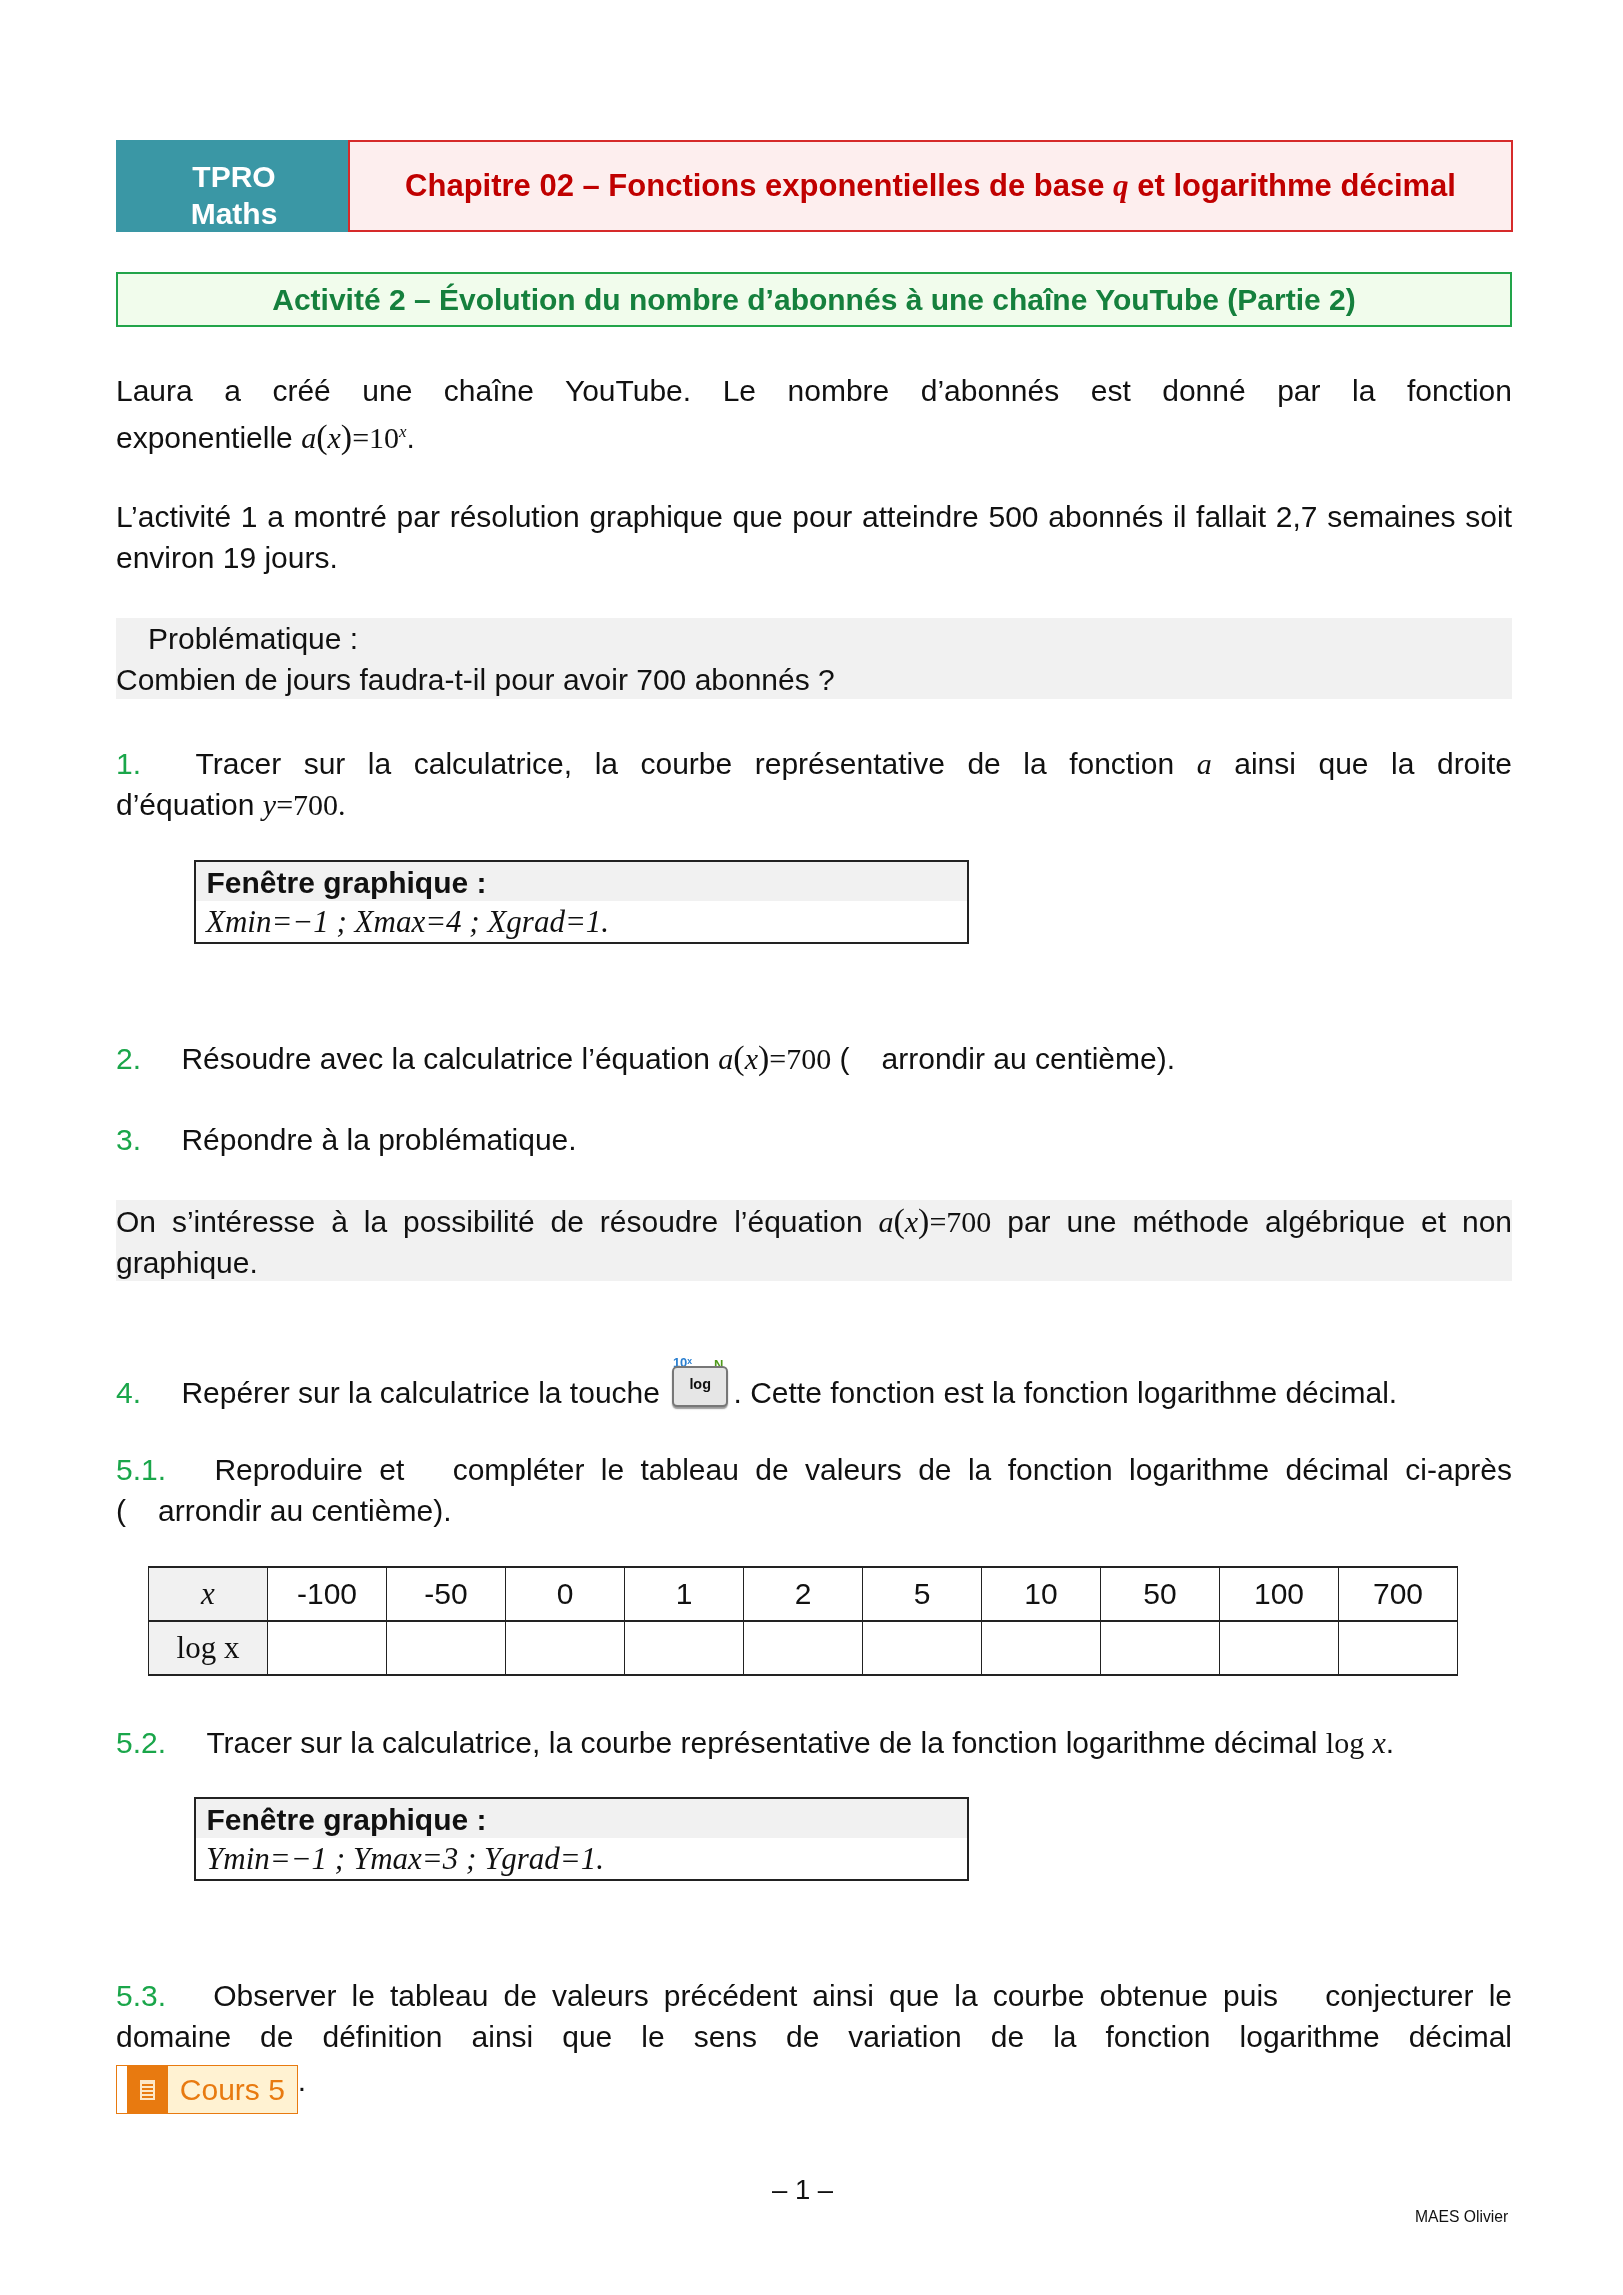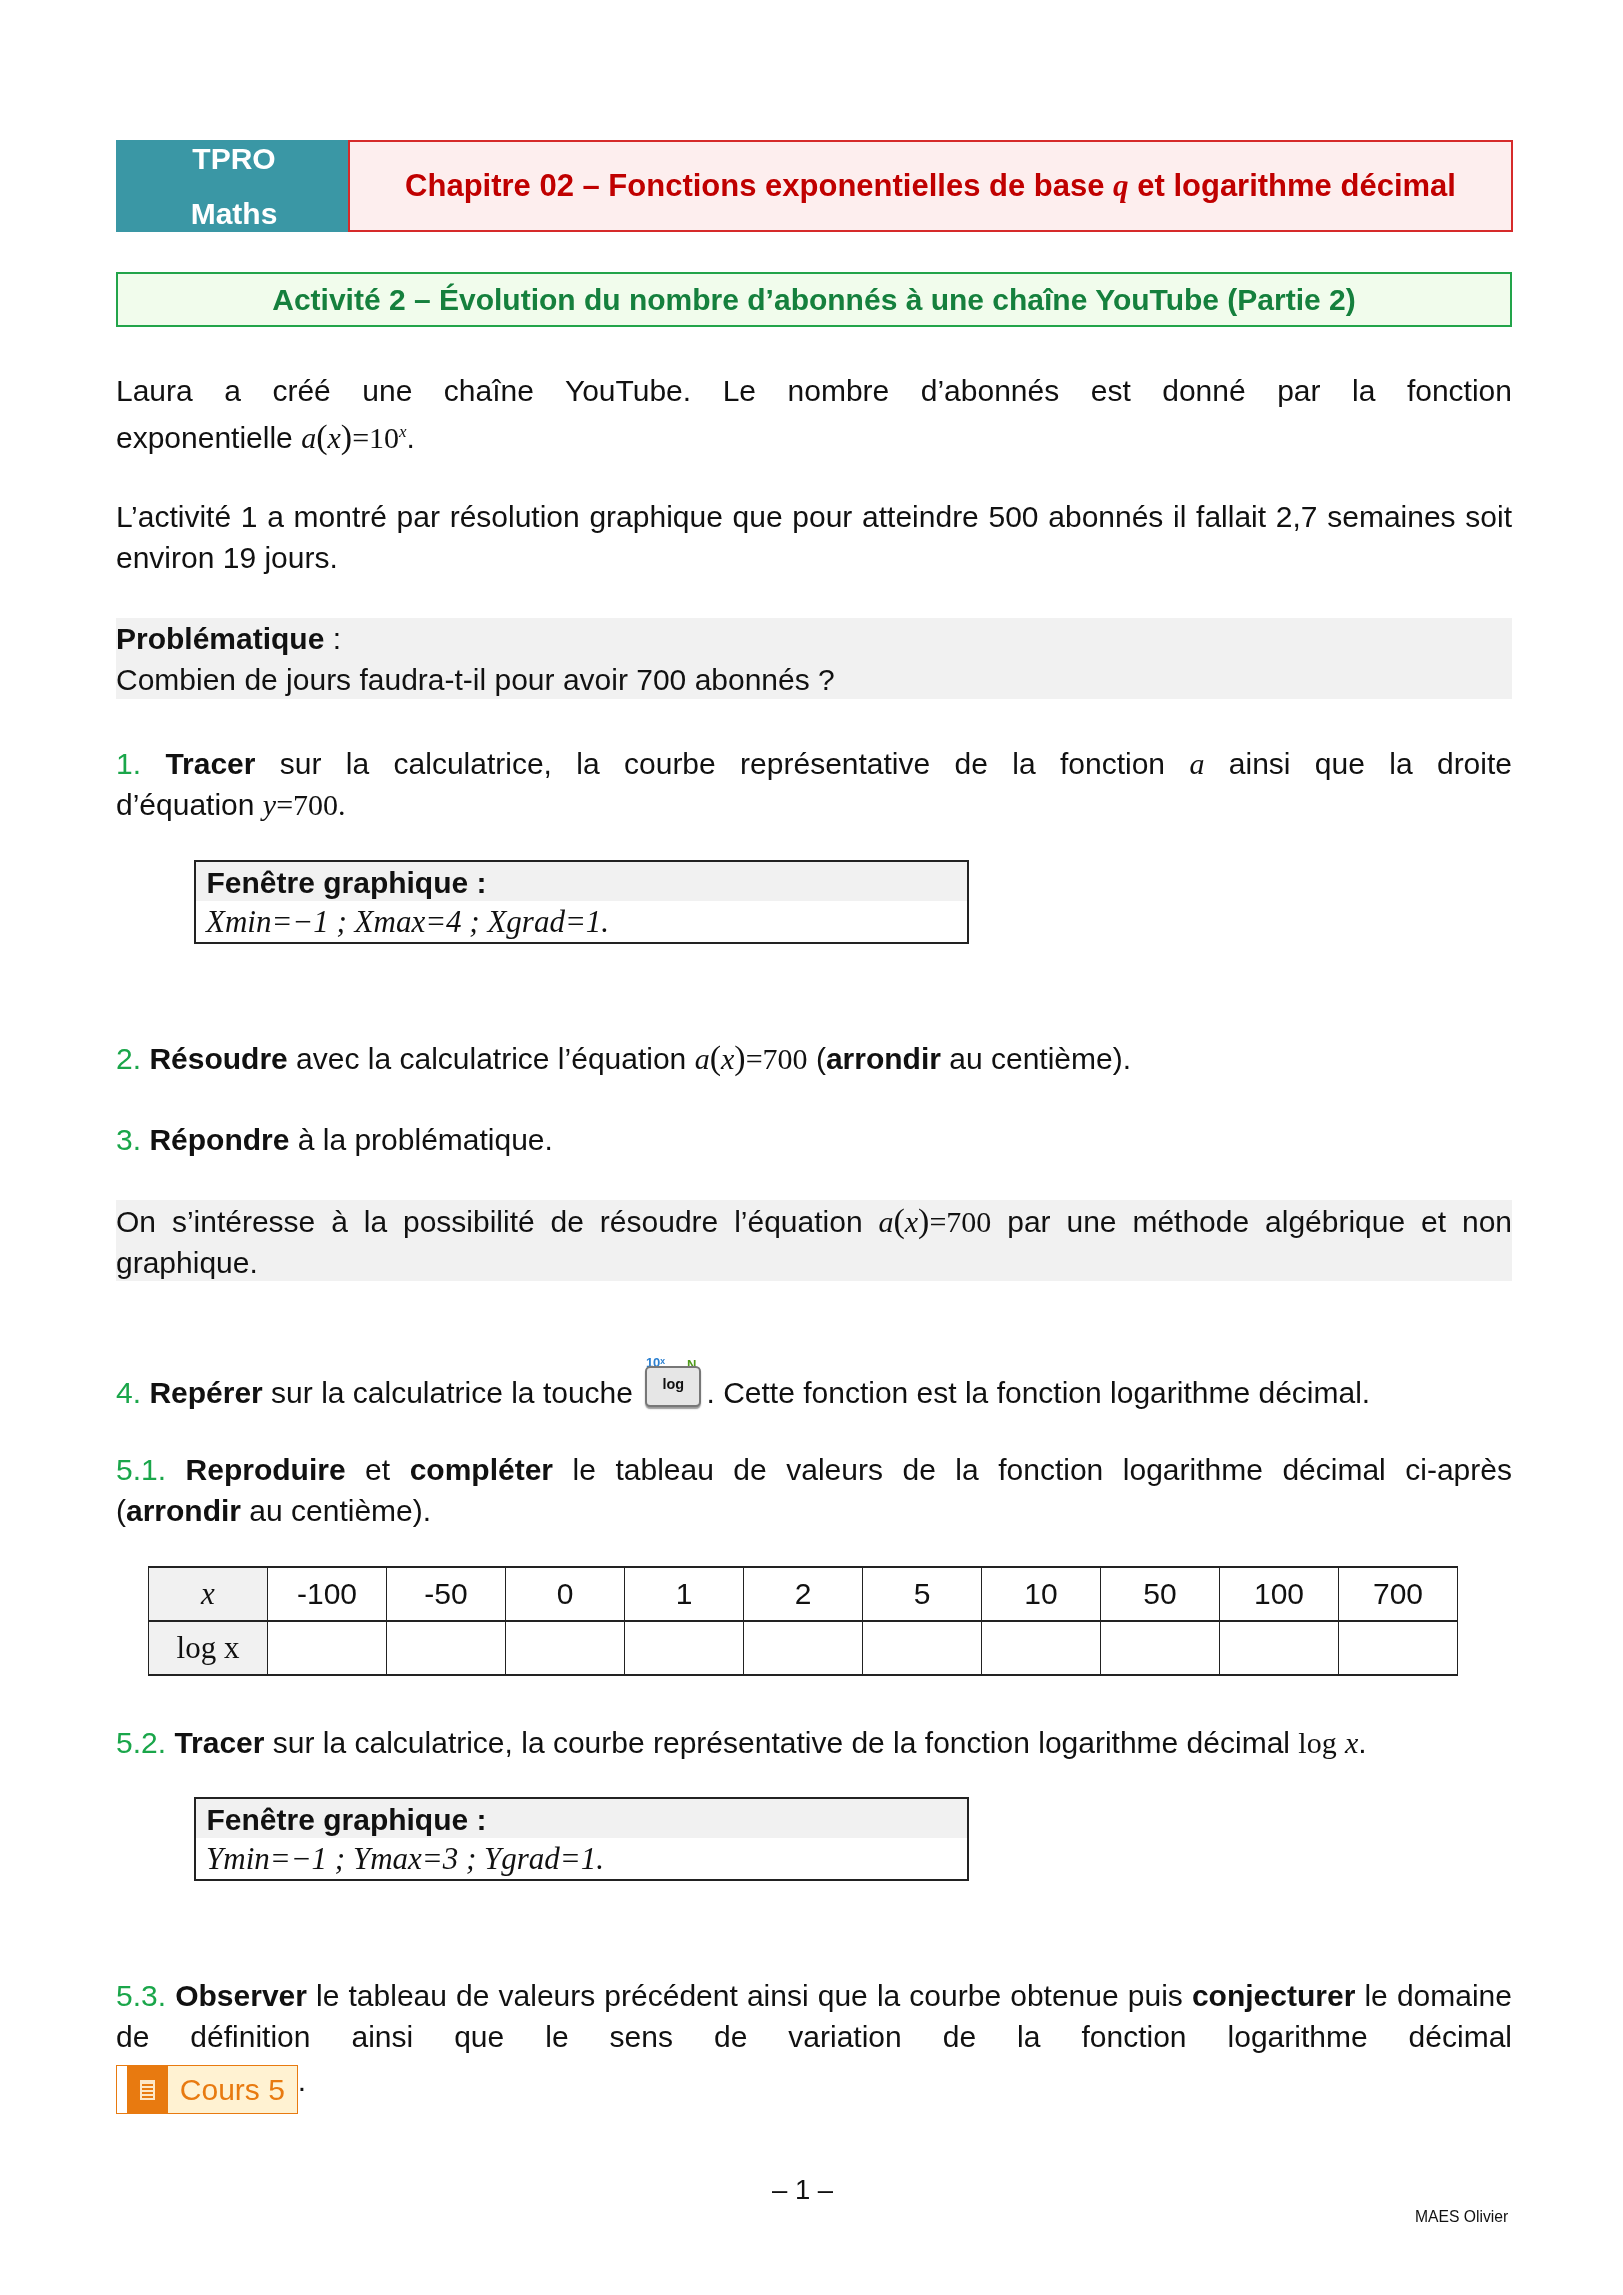--- a/index.html
+++ b/index.html
@@ -1,26 +1,26 @@
 <!DOCTYPE html>
 <html style="font-size:10.5px"><head>
 <meta charset="utf-8">
 <style>
   html, body { margin: 0; padding: 0; background: #ffffff; }
   body { width: 1623px; height: 2295px; position: relative; overflow: hidden;
          font-family: "Liberation Sans", sans-serif; color: #111; }
   .abs { position: absolute; }
   .math { font-family: "Liberation Serif", "DejaVu Serif", serif; font-style: italic; }
   .mathr { font-family: "Liberation Serif", "DejaVu Serif", serif; font-style: normal; }
-  .b { font-weight: bold; }
+  .b { font-weight: normal; padding-left: 32px; }
   .green { color: #1aa64a; }
 
   #tpro { left: 116px; top: 140px; width: 236px; height: 92px; background: #3a97a5;
           color: #fff; font-weight: bold; font-size: 30px; line-height: 37px;
-          display: flex; flex-direction: column; align-items: center; justify-content: space-between; }
+          display: flex; flex-direction: column; align-items: center; justify-content: flex-end; }
   #chapter { left: 348px; top: 140px; width: 1165px; height: 92px; box-sizing: border-box;
              border: 2px solid #d62a2a; background: #fdeeee; color: #c00000;
              font-weight: bold; font-size: 31px; display: flex; align-items: center; justify-content: center; }
   #chapter .q { font-family: "Liberation Serif", serif; font-style: italic; }
   #activity { left: 116px; top: 272px; width: 1396px; height: 55px; box-sizing: border-box;
               border: 2px solid #22a44a; background: #f1fcec; color: #15803d;
               font-weight: bold; font-size: 30px; display: flex; align-items: center; justify-content: center; }
 
   .para { left: 116px; width: 1396px; font-size: 30px; line-height: 41px; text-align: justify; }
   .just-line { text-align-last: justify; }

